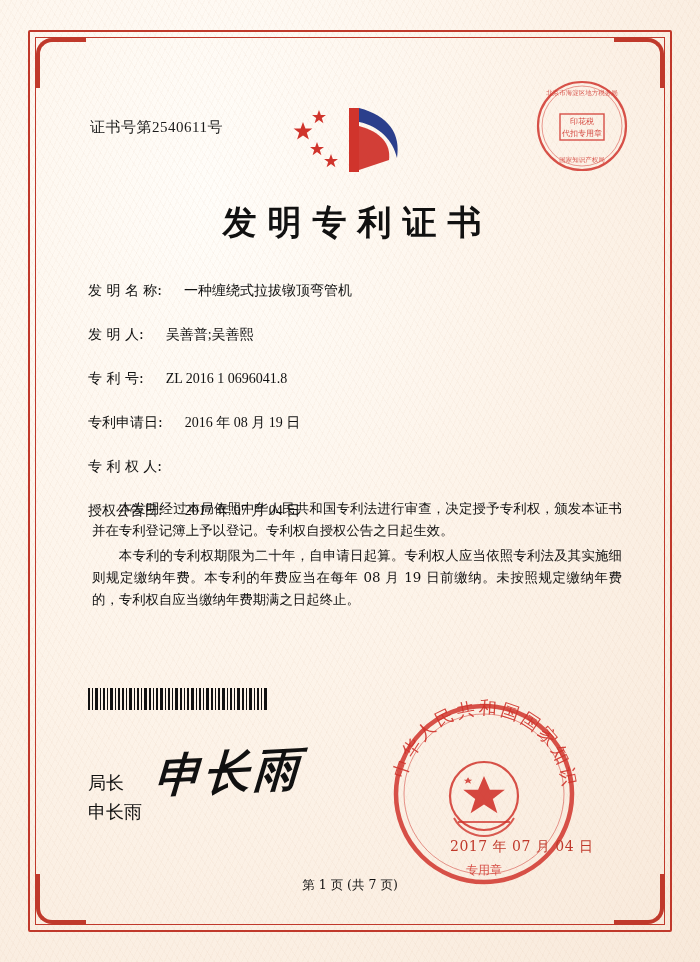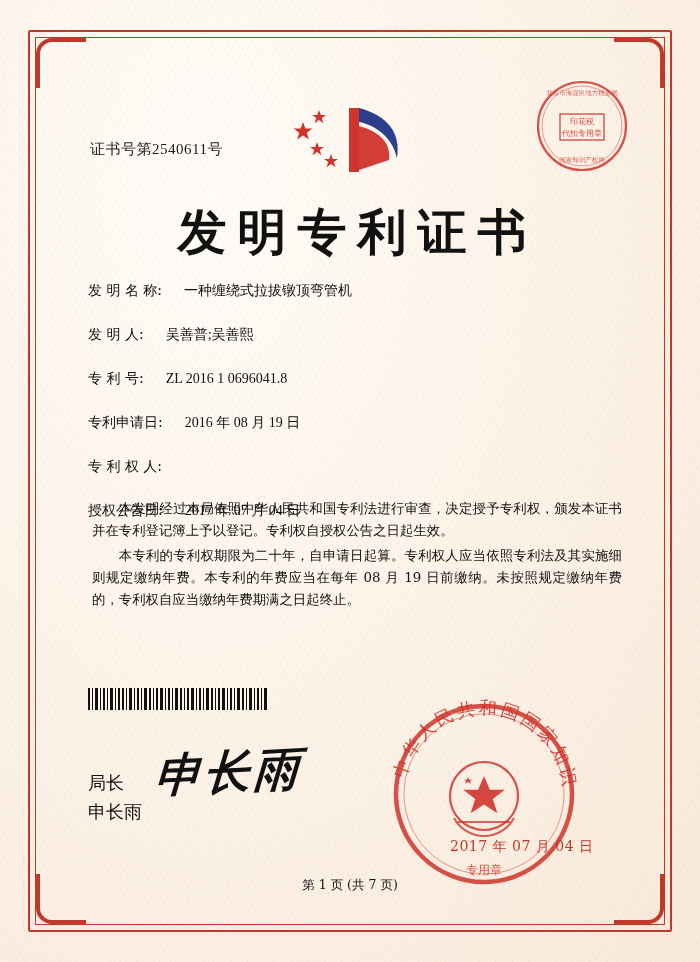--- a/index.html
+++ b/index.html
@@ -71,39 +71,38 @@
   }
 
   .cert-number {
     position: absolute;
     left: 30px;
     top: 48px;
     font-size: 15px;
     color: #1a1a1a;
     letter-spacing: 0.5px;
     font-family: "Liberation Serif", serif;
-    margin-top: 22px;
   }
 
   .logo {
     position: absolute;
     left: 50%;
     transform: translateX(-50%);
     top: 30px;
     width: 130px;
     height: 80px;
   }
 
   .title {
     position: absolute;
     left: 4px;
     right: 0;
     top: 130px;
     text-align: center;
-    font-size: 49px;
+    font-size: 34px;
     letter-spacing: 11px;
     font-weight: bold;
     color: #111;
     font-family: "DejaVu Serif", serif;
     text-indent: 11px;
   }
 
   .fields {
     position: absolute;
     left: 28px;

